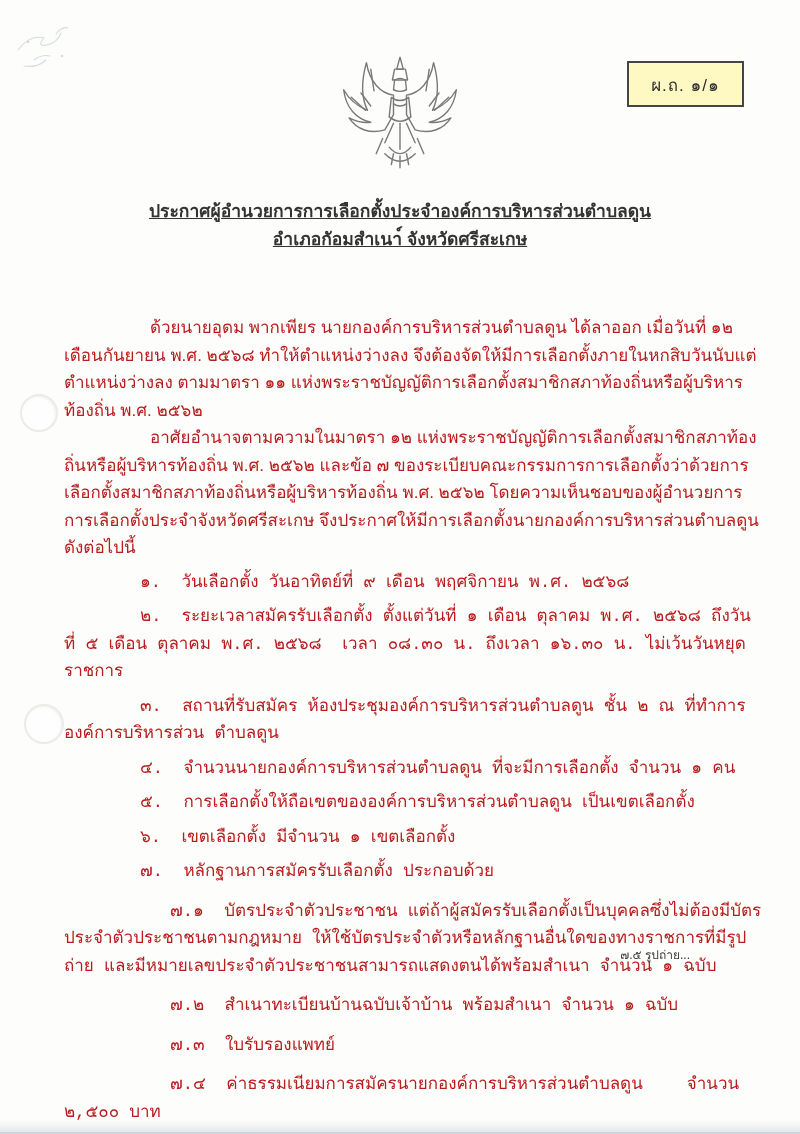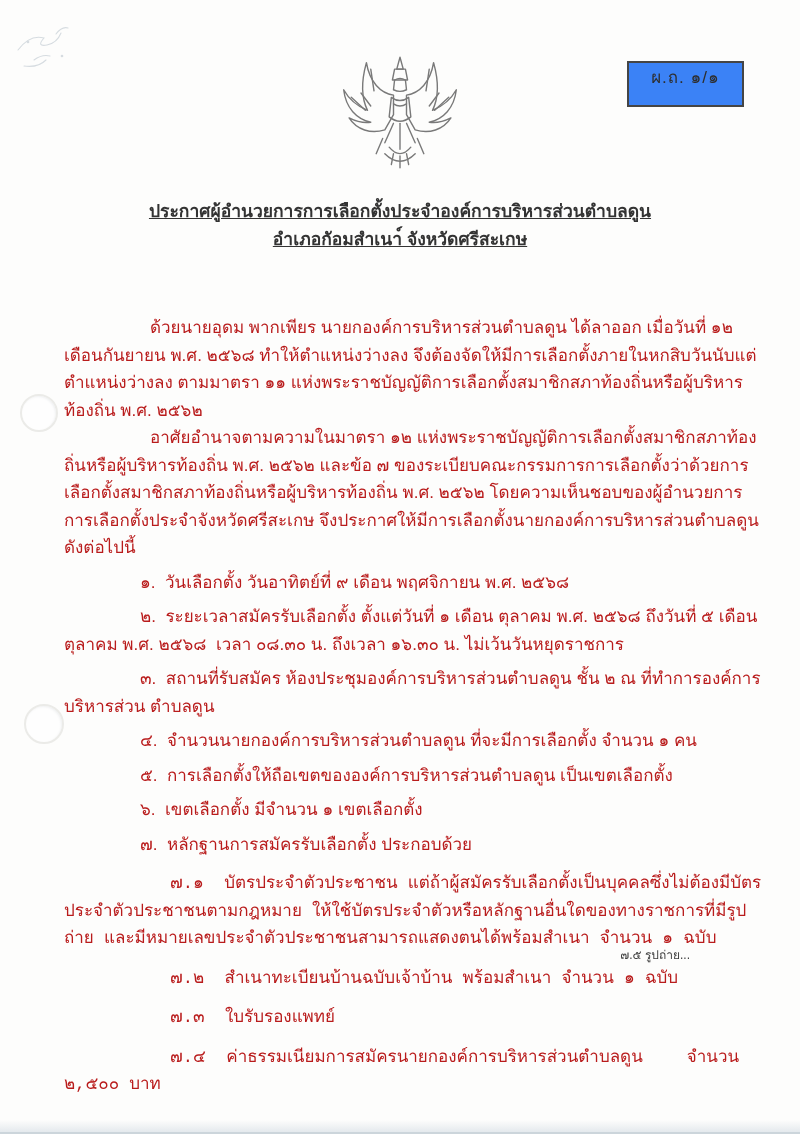--- a/index.html
+++ b/index.html
@@ -9,43 +9,43 @@
     font-family:"Liberation Sans", sans-serif;
     color:#3c3c3c;
   }
   
   .scribble { position:absolute; top:12px; left:4px; width:110px; height:85px; opacity:.55; }
   
   .emblem { position:absolute; top:54px; left:50%; transform:translateX(-50%); width:130px; height:130px; }
   
   .form-code-box {
     position:absolute; top:61px; left:627px; width:113px; height:42px;
-    border:2px solid #454545; background:#3b82f6;
-    display:flex; align-items:flex-start; justify-content:center;
+    border:2px solid #454545; background:#fef9c3;
+    display:flex; align-items:center; justify-content:center;
     font-size:17px; letter-spacing:1px; color:#2e2e2e;
   }
   
   .hole { position:absolute; border-radius:50%; background:#fefefe;
           border:2px solid #ebebe8; box-shadow: -1px 1px 2px rgba(120,130,140,.10) inset; }
   .hole-1 { left:20px; top:394px; width:34px; height:34px; }
   .hole-2 { left:24px; top:704px; width:36px; height:36px; }
 
   .title-block {
     position:absolute; top:197px; left:30px; right:30px;
     text-align:center; font-weight:700; font-size:17.5px; line-height:28px; color:#333333;text-decoration:underline;
   }
   .title-line { white-space:nowrap; }
 
   .content {
     position:absolute; top:314px; left:64px; width:698px;
     font-size:17px; line-height:27.5px; color:#b91c1c;
   }
   p.para { margin:0; }
   p.indent { text-indent:86px; }
-  p.item { text-indent:76px; margin-top:7px; }
+  p.item { text-indent:76px; margin-top:7px;font-family:Liberation Mono, monospace; }
   p.subitem { text-indent:106px; margin-top:12px;font-family:Liberation Mono, monospace; }
   .fee-gap { display:inline-block; width:44px; }
 
   .catchword { position:absolute; top:945px; right:110px; font-size:12px; color:#3c3c3c; }
 
   .bottom-edge {
     position:absolute; left:0; right:0; bottom:0; height:12px;
     background:linear-gradient(#fdfdfc, #e4e9ed);
     border-bottom:2px solid #ccd5db;
   }

